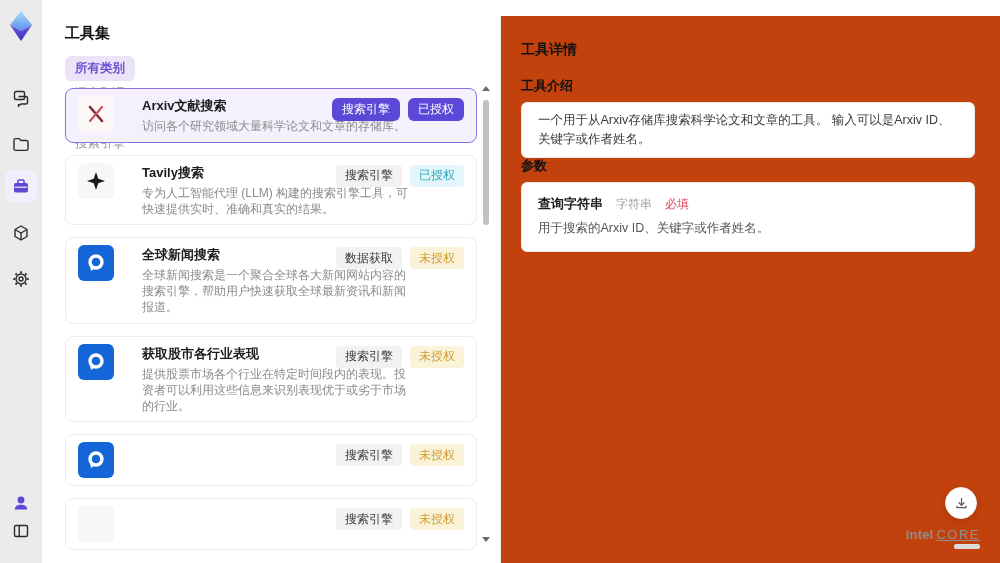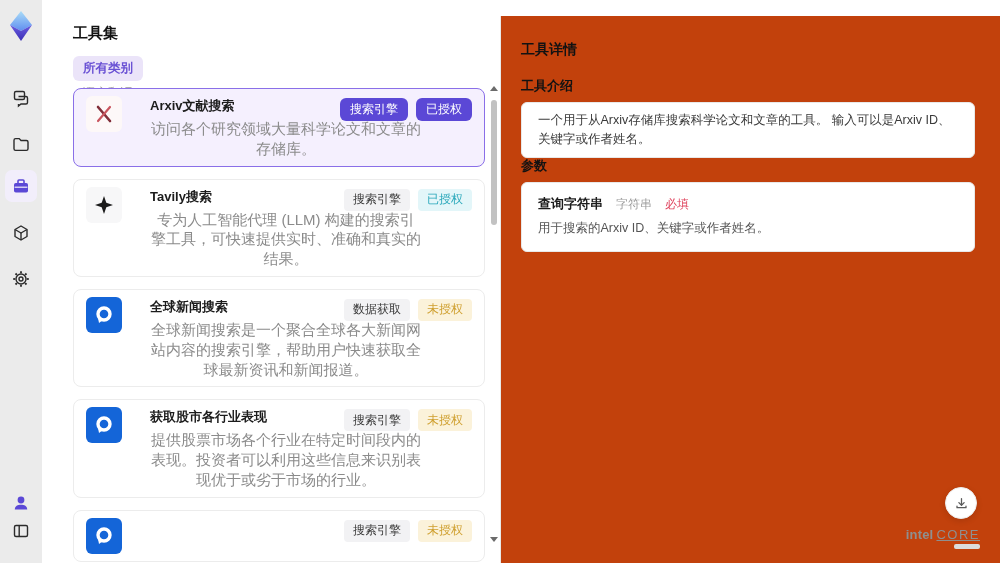--- a/index.html
+++ b/index.html
@@ -8,36 +8,36 @@
   .stage { position:relative; width:1000px; height:563px; background:#fff; overflow:hidden; }
 
   
   .rail { position:absolute; left:0; top:0; width:42px; height:563px; background:#ebebeb; }
   .rail .icon-btn { position:absolute; left:50%; transform:translateX(-50%); width:28px; height:28px;
     display:flex; align-items:center; justify-content:center; border-radius:7px; cursor:pointer; }
   .rail .icon-btn svg { display:block; }
   .rail .active-bg { background:#f2eefb; width:32px; height:32px; }
 
   
-  .main { position:absolute; left:50px; top:0; width:458px; height:444px; background:#fff; }
+  .main { position:absolute; left:42px; top:0; width:458px; height:444px; background:#fff; }
   .page-title { position:absolute; left:23px; top:24px; font-size:15px; font-weight:bold; color:#121212; }
   .tabs { position:absolute; left:23px; top:56px; display:flex; align-items:center;flex-direction:column; }
   .tab { font-size:12.5px; color:#9a9a9a; padding:4px 10px; border-radius:6px; cursor:pointer; white-space:nowrap; }
   .tab.active { background:#ebe4f9; color:#6a51d4; font-weight:bold; }
 
   .tool-list { position:absolute; left:23px; top:88px; width:412px; display:flex; flex-direction:column; gap:12px; }
   .card { position:relative; background:#fff; border:1px solid #ececec; border-radius:8px; padding:7px 12px;
     display:flex; gap:28px; cursor:pointer; }
   .card.selected { background:#f5f0fe; border:1.5px solid #8a6fe8; }
   .tool-icon { flex:0 0 36px; width:36px; height:36px; border-radius:6px; background:#f7f7f8;
     display:flex; align-items:center; justify-content:center; overflow:hidden; }
   .tool-icon.blue { background:#1465d8; }
   .tool-body { padding-top:1px; }
   .tool-title { font-size:13px; font-weight:bold; color:#1c1c1c; margin-bottom:4px; }
-  .tool-desc { font-size:15px; line-height:1.32; color:#8b8b8b; max-width:272px;text-align:center; }
+  .tool-desc { font-size:12px; line-height:1.32; color:#8b8b8b; max-width:272px; }
   .badges { position:absolute; right:12px; top:9px; display:flex; gap:8px; }
   .badge { font-size:12px; padding:2.5px 9px; border-radius:4px; white-space:nowrap; }
   .badge.cat { background:#f2f2f4; color:#3c3c3c; }
   .badge.purple { background:#5b48d6; color:#ffffff; border-radius:6px; padding:3px 10px; }
   .badge.cyan { background:#e3f6f9; color:#2aa8bb; }
   .badge.amber { background:#fbf2da; color:#cf9f2e; }
 
   
   .scrollbar { position:absolute; left:441px; top:86px; width:6px; height:462px; }
   .scroll-up { position:absolute; top:0; left:-1px; width:0; height:0;

